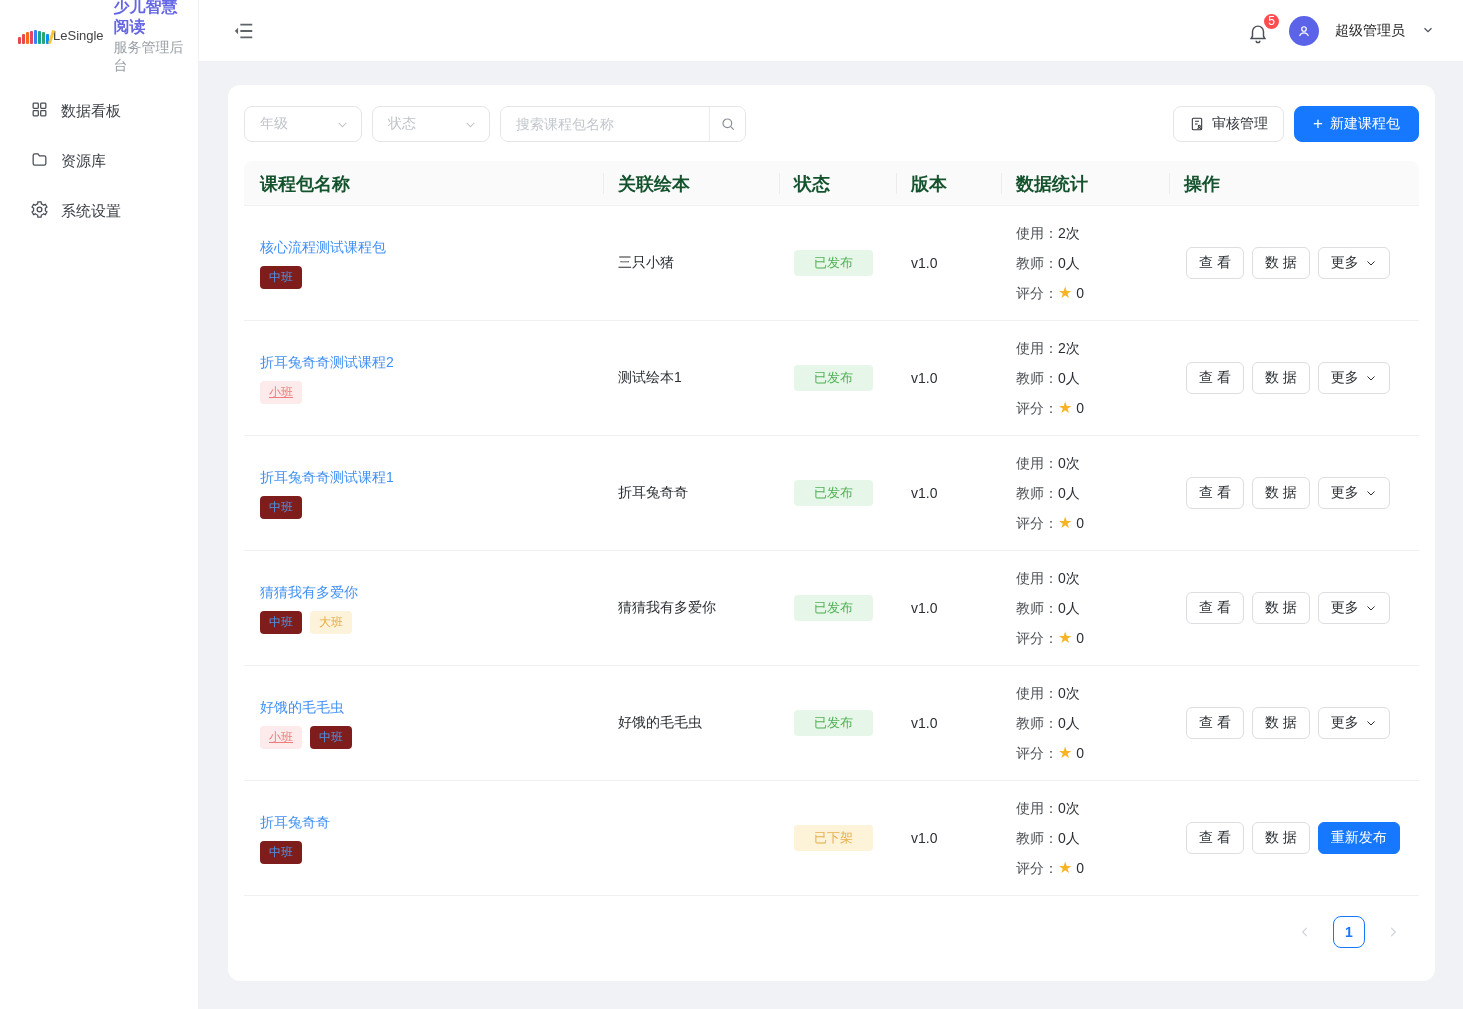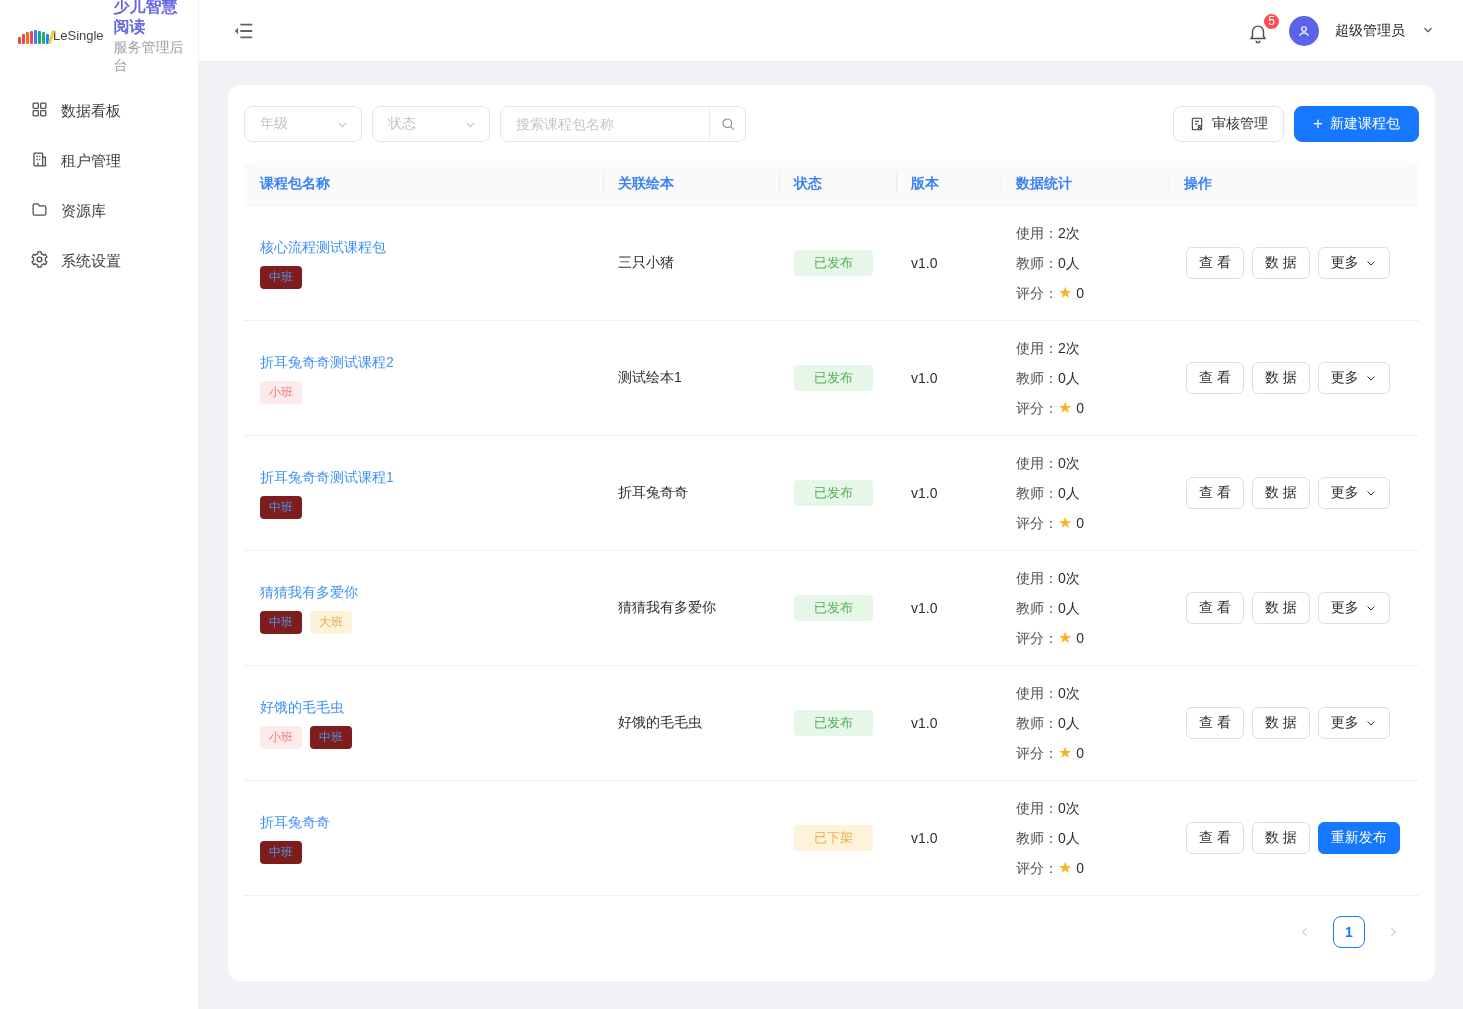--- a/index.html
+++ b/index.html
@@ -65,33 +65,33 @@
   .btn { height:36px; border-radius:8px; font-size:14px; display:inline-flex; align-items:center;
     justify-content:center; gap:7px; cursor:pointer; font-family:inherit; }
   .btn-outline { background:#fff; border:1px solid #e3e5e9; color:#33373d; padding:0 15px; }
   .btn-outline svg { width:16px; height:16px; stroke:#33373d; stroke-width:1.6; fill:none; }
   .btn-primary { background:#1677ff; border:1px solid #1677ff; color:#fff; padding:0 18px; }
   .btn-primary .plus { font-size:17px; line-height:1; margin-top:-2px; }
 
   
   .t-grid { display:grid; grid-template-columns:360px 176px 117px 105px 168px 1fr; align-items:center; }
   .t-head { background:#fafafa; height:45px; border-radius:8px 8px 0 0; border-bottom:1px solid #f2f2f2; }
-  .t-head .hcell { font-size:14px; font-weight:bold; color:#3b82f6; padding-left:14px; position:relative;
+  .t-head .hcell { font-size:18px; font-weight:bold; color:#14532d; padding-left:14px; position:relative;
     height:45px; display:flex; align-items:center; }
   .t-head .hcell:first-child { padding-left:16px; }
   .t-head .hcell:not(:last-child)::after { content:""; position:absolute; right:0; top:12px; height:21px;
     width:1px; background:#ececec; }
   .t-row { height:115px; border-bottom:1px solid #f0f0f0; }
   .cell { padding-left:14px; }
   .cell:first-child { padding-left:16px; }
   .course-link { color:#3f90f5; font-size:14px; cursor:pointer; display:inline-block; margin-bottom:9px; }
   .tag-row { display:flex; gap:8px; }
   .tag { font-size:12px; padding:3px 9px; border-radius:4px; }
   .tag[data-tagtype="blue"]   { background:#7f1d1d; color:#4896e8; }
-  .tag[data-tagtype="red"]    { background:#fdeaea; color:#ef7b7b; }
+  .tag[data-tagtype="red"]    { background:#fdeaea; color:#ef7b7b;text-decoration:underline; }
   .tag[data-tagtype="orange"] { background:#fdf3da; color:#eaa948; }
   .book-name { font-size:14px; color:#2b2f33; }
   .status-badge { font-size:13px; padding:4px 20px; border-radius:4px; display:inline-block; }
   .status-badge[data-status="published"] { background:#e6f7e9; color:#51b155; }
   .status-badge[data-status="offline"]   { background:#fcf3d9; color:#e9ae4a; }
   .version { font-size:14px; color:#2b2f33; }
   .stats div { font-size:14px; color:#2b2f33; line-height:30px; white-space:nowrap; }
   .stats .lbl { color:#4d5156; }
   .star { color:#f8b425; font-size:16px; margin-right:4px; }
   .actions { display:flex; gap:8px; padding-left:16px; }
@@ -139,28 +139,20 @@
       <span><svg viewBox="0 0 24 24" width="19" height="19">
             <rect x="4" y="4" width="6.5" height="6.5" rx="1"></rect>
             <rect x="13.5" y="4" width="6.5" height="6.5" rx="1"></rect>
             <rect x="4" y="13.5" width="6.5" height="6.5" rx="1"></rect>
             <rect x="13.5" y="13.5" width="6.5" height="6.5" rx="1"></rect>
           </svg></span>
       <span>数据看板</span>
     </div>
     <div class="nav-item">
       <span><svg viewBox="0 0 24 24" width="19" height="19">
-            <rect x="5" y="4" width="11" height="16" rx="1"></rect>
-            <path d="M16 9h3.5v11H16"></path>
-            <path d="M8 8h2M8 12h2M11.5 8h1.5M11.5 12h1.5M10 16v4"></path>
-          </svg></span>
-      <span>租户管理</span>
-    </div>
-    <div class="nav-item">
-      <span><svg viewBox="0 0 24 24" width="19" height="19">
             <path d="M4 7a2 2 0 0 1 2-2h4l2 2.5h6a2 2 0 0 1 2 2V17a2 2 0 0 1-2 2H6a2 2 0 0 1-2-2V7z"></path>
           </svg></span>
       <span>资源库</span>
     </div>
     <div class="nav-item">
       <span><svg viewBox="0 0 24 24" width="19" height="19">
             <circle cx="12" cy="12" r="3"></circle>
             <path d="M19.4 13.5a7.8 7.8 0 0 0 0-3l2-1.6-2-3.4-2.4 1a7.6 7.6 0 0 0-2.6-1.5L14 2.5h-4l-.4 2.5A7.6 7.6 0 0 0 7 6.5l-2.4-1-2 3.4 2 1.6a7.8 7.8 0 0 0 0 3l-2 1.6 2 3.4 2.4-1a7.6 7.6 0 0 0 2.6 1.5l.4 2.5h4l.4-2.5a7.6 7.6 0 0 0 2.6-1.5l2.4 1 2-3.4z"></path>
           </svg></span>
       <span>系统设置</span>

